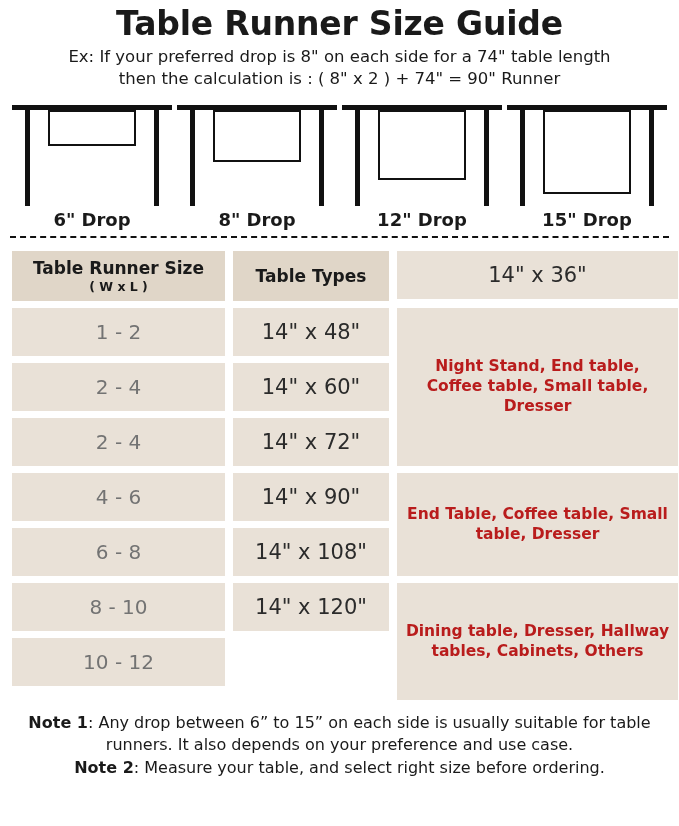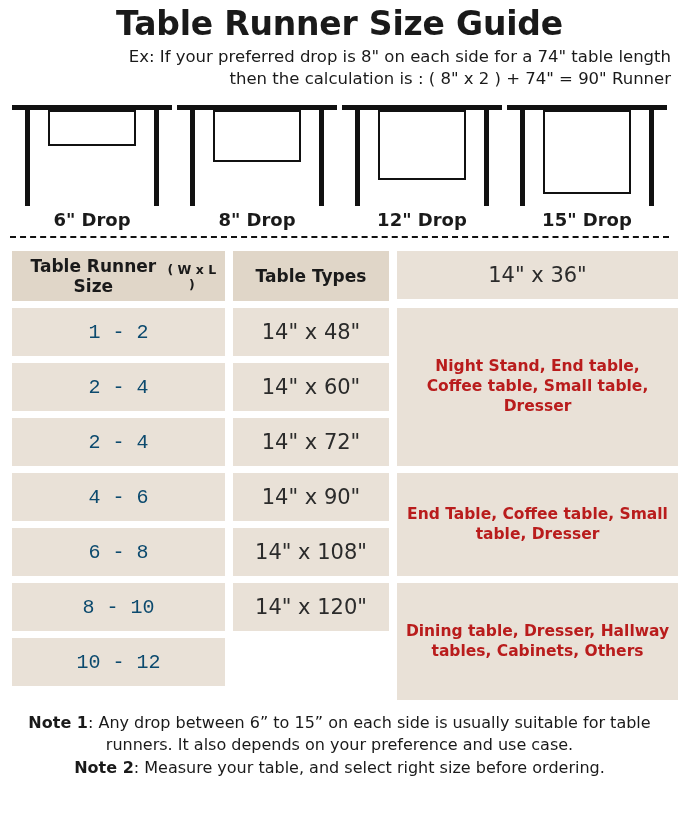--- a/index.html
+++ b/index.html
@@ -31,21 +31,21 @@
     margin: 6px 0 4px 0;
     line-height: 1.1;
   }
   .formula {
     text-align: center;
     font-size: 17.5px;
     margin: 6px 0 3px 0;
     line-height: 1.25;
   }
   .example {
-    text-align: right;
+    text-align: center;
     font-size: 16.5px;
     line-height: 1.3;
     margin: 4px 0 0 0;
   }
   .example .l2 { display: block; }
 
   
   .diagrams {
     position: relative;
     margin-top: 12px;
@@ -111,20 +111,21 @@
     margin-top: 10px;
     display: grid;
     grid-template-columns: 213px 156px 281px;
     column-gap: 8px;
     row-gap: 7px;
     padding: 0 4px;
   }
   .cell {
     background: #e9e1d7;
     display: flex;
+    flex-direction: column;
     align-items: center;
     justify-content: center;
     text-align: center;
     padding: 6px 8px;
   }
   .cell.head {
     background: #e0d6c8;
     font-weight: bold;
     font-size: 17px;
     height: 50px;
@@ -135,22 +136,21 @@
     margin-top: 1px;
   }
   .cell.size {
     font-size: 21px;
     height: 48px;
     color: #2b2b2b;
   }
   .cell.seats {
     font-size: 20px;
     height: 48px;
-    color: #0c4a6e;
-    font-family: Liberation Mono, monospace;
+    color: #737373;
   }
   .cell.types {
     font-size: 15.5px;
     font-weight: bold;
     line-height: 1.28;
     color: #b91c1c;
   }
   .types-a { grid-column: 3; grid-row: 2 / span 3; }
   .types-b { grid-column: 3; grid-row: 5 / span 2; }
   .types-c { grid-column: 3; grid-row: 7 / span 4; }

